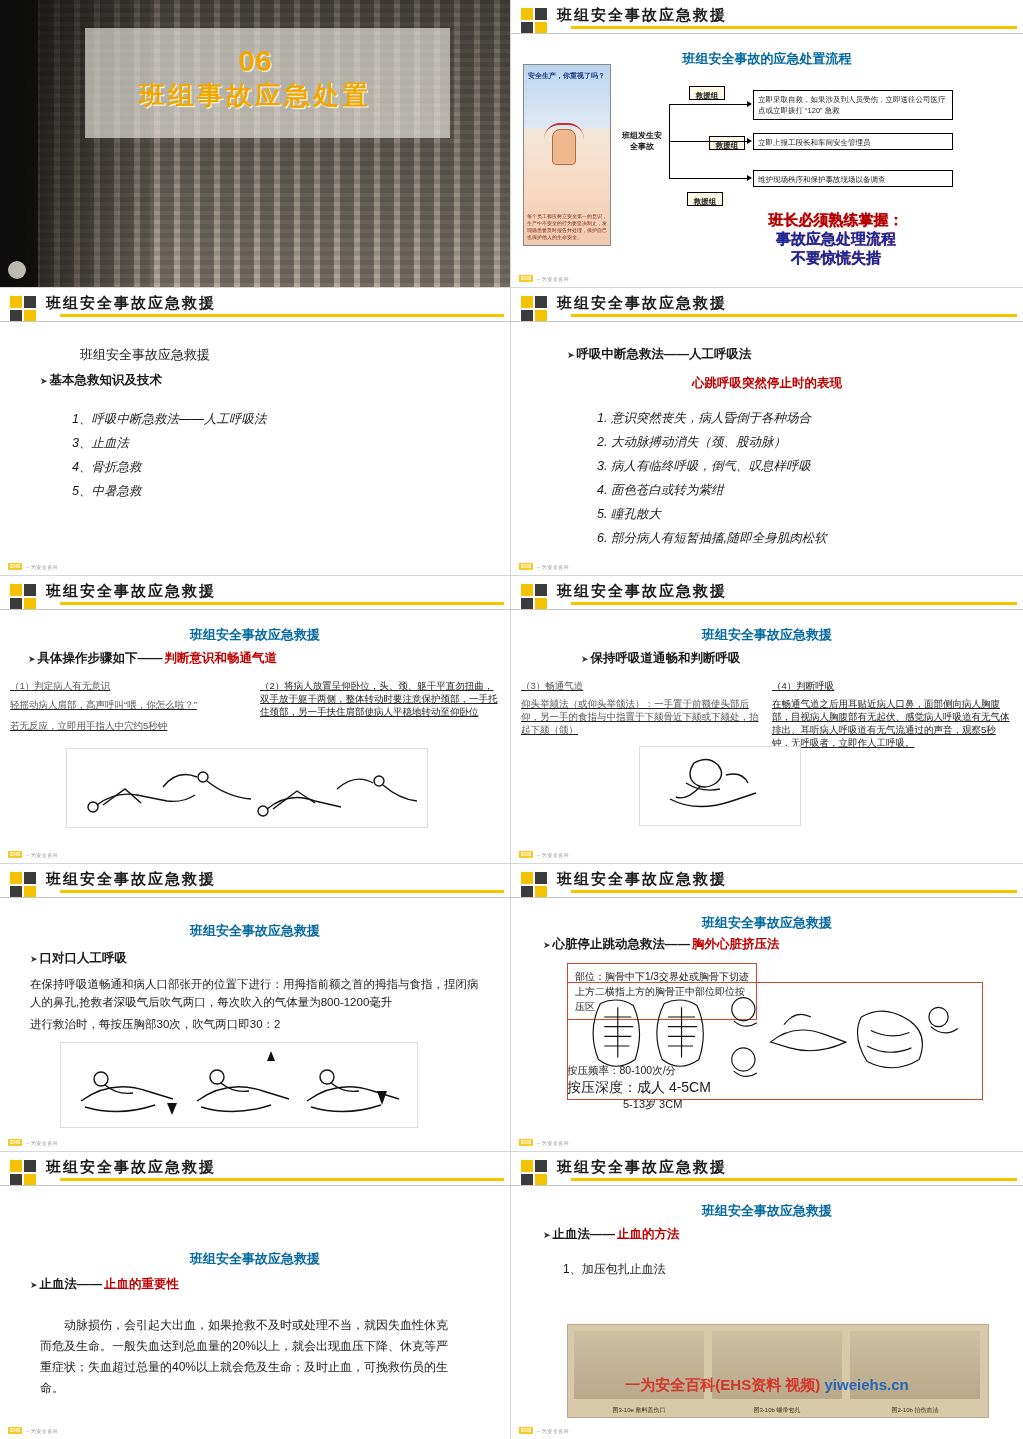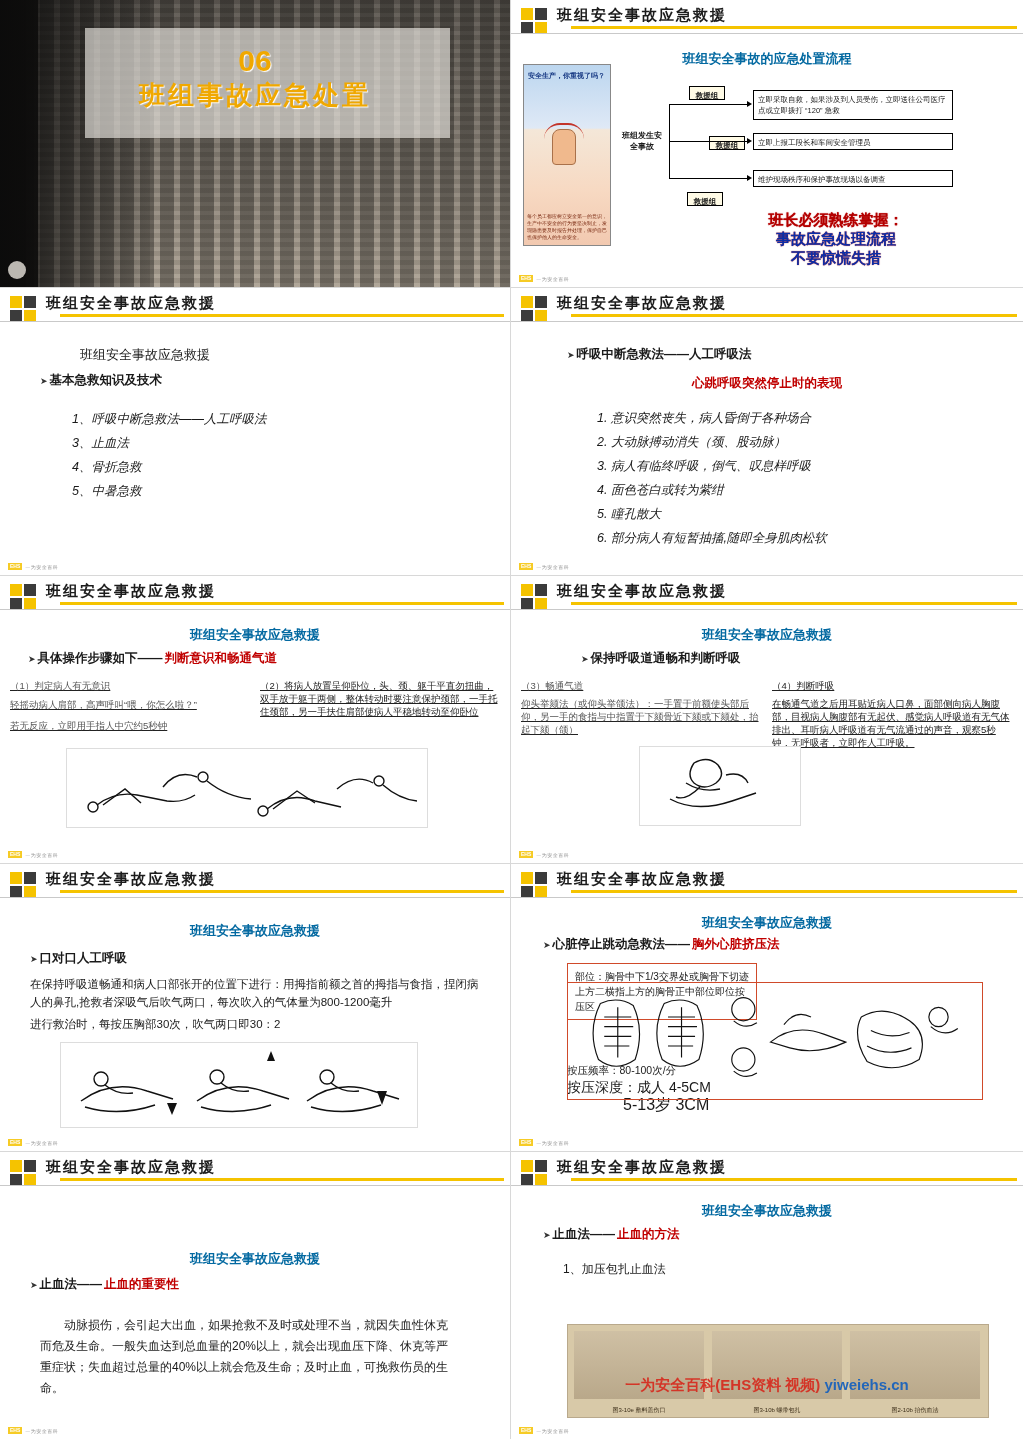--- a/index.html
+++ b/index.html
@@ -377,21 +377,21 @@
       <div class="subtitle">班组安全事故应急救援</div>
       <div class="arrow-h" style="margin:4px 0 0 32px;">
         <span>心脏停止跳动急救法——</span>
         <span class="red">胸外心脏挤压法</span>
       </div>
       <div style="display:flex;gap:42px;margin:10px 16px 0 56px;flex-direction:column;">
         <div class="boxred" style="width:190px;">部位：胸骨中下1/3交界处或胸骨下切迹上方二横指上方的胸骨正中部位即位按压区</div>
         <div>
           <div style="font-size:10.5px;line-height:17px;">按压频率：80-100次/分</div>
           <div style="font-size:14px;line-height:17px;">按压深度：成人 4-5CM</div>
-          <div style="font-size:16px;line-height:17px;padding-left:56px;">5-13岁  3CM</div>
+          <div style="font-size:11px;line-height:17px;padding-left:56px;">5-13岁  3CM</div>
         </div>
       </div>
       <div class="boxred" style="position:absolute;left:56px;top:74px;width:416px;height:118px;border-color:#d04a2a;">
         <svg viewBox="0 0 416 118" width="414" height="114">
           <g stroke="#111" stroke-width="1.2" fill="none">
             <path d="M20 16 q18 -8 34 2 q12 26 2 56 q-20 14 -38 0 q-12 -30 2 -58"></path>
             <path d="M24 30 h28 M24 40 h30 M24 50 h28 M24 60 h26 M38 20 v52"></path>
             <path d="M86 16 q18 -8 34 2 q12 26 2 56 q-20 14 -38 0 q-12 -30 2 -58"></path>
             <path d="M90 30 h28 M90 40 h30 M90 50 h28 M90 60 h26 M104 20 v52"></path>
             <circle cx="168" cy="22" r="12"></circle>

